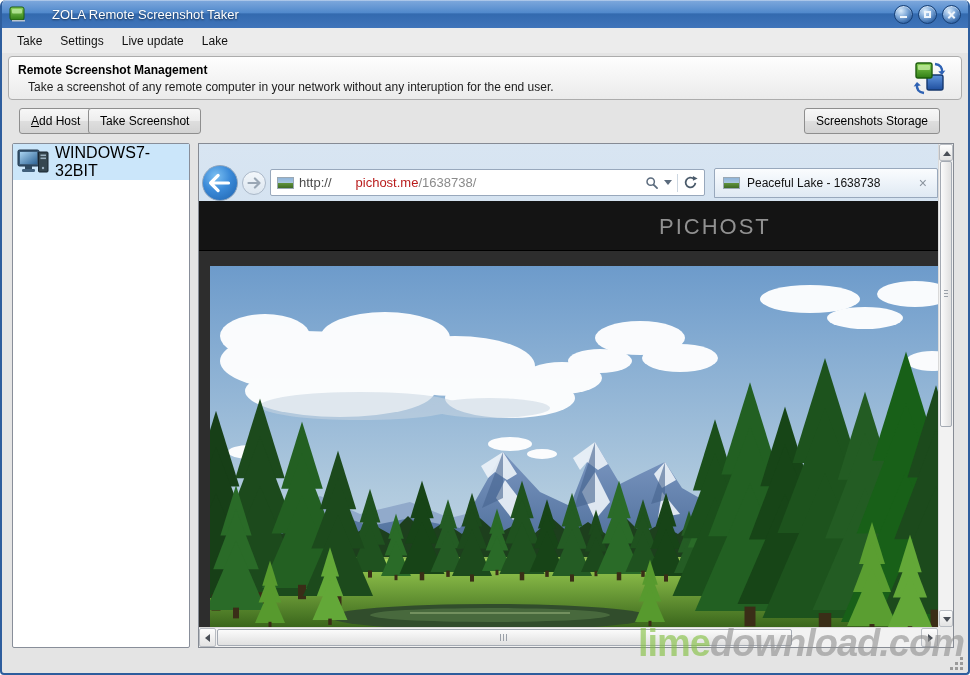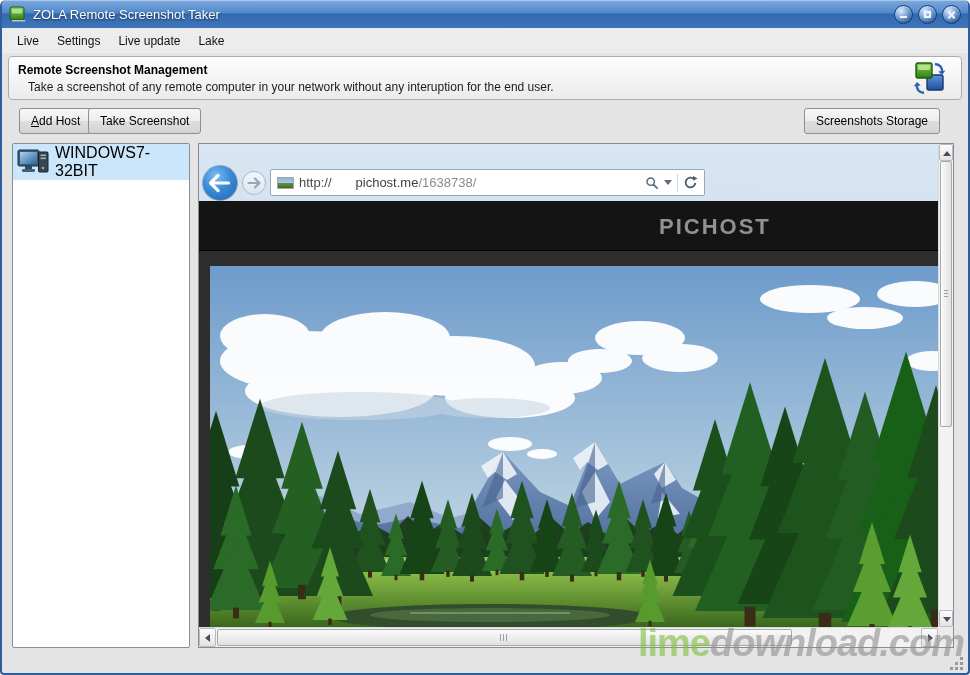--- a/index.html
+++ b/index.html
@@ -14,20 +14,21 @@
     overflow:hidden;
   }
 
   
   .titlebar {
     position:absolute; left:0; top:0; right:0; height:28px;
     background:linear-gradient(180deg,#7fa9dd 0%,#5189cc 45%,#336aaf 50%,#3f74ba 100%);
     border-radius:4px 4px 0 0;
     display:flex; align-items:center; padding:0 7px;
     box-shadow:inset 0 1px 0 rgba(255,255,255,.35);
+    gap:19px;
   }
   .titlebar .app-icon { width:18px; height:16px; margin-right:6px; }
   .titlebar .title {
     color:#fff; font-size:13px; text-shadow:0 1px 2px rgba(0,0,0,.55);
     white-space:nowrap;
   }
   .win-controls { margin-left:auto; display:flex; gap:5px; }
   .ctrl {
     width:19px; height:19px; border-radius:50%;
     background:radial-gradient(circle at 35% 28%, #d9ebfb 0%, #7fa9d9 40%, #2e62a4 78%, #1d4a84 100%);
@@ -109,41 +110,41 @@
     background:#fff; border:1px solid #98A8BC; border-radius:2px;
     display:flex; align-items:center; padding:0 6px; gap:5px;
   }
   .favicon {
     width:17px; height:12px; flex:none;
     background:linear-gradient(180deg,#8fb4d8 0%,#a9c6e0 45%,#5d8f3a 55%,#3f6b26 100%);
     border:1px solid #9aa8b4;
   }
   .url-text { font-size:13px; flex:1; white-space:nowrap; overflow:hidden; }
   .url-scheme { color:#4a4a4a; }
-  .url-domain { color:#404040;padding-left:24px; }
+  .url-domain { color:#b91c1c;padding-left:24px; }
   .url-path { color:#8a8a8a; }
   .addr-icons { display:flex; align-items:center; gap:5px; flex:none; }
   .caret-down { width:0; height:0; border-left:4px solid transparent; border-right:4px solid transparent; border-top:5px solid #5b6b7d; }
   .addr-sep { width:1px; height:18px; background:#cdd7e1; }
   .tab {
     position:absolute; left:515px; top:24px; width:224px; height:30px;
     background:linear-gradient(180deg,#FAFCFE,#EDF3F9 50%,#DFE9F3);
     border:1px solid #98A8BC; border-radius:2px 2px 0 0;
     display:flex; align-items:center; padding:0 8px; gap:7px;
   }
   .tab-title { font-size:12px; color:#111; flex:1; white-space:nowrap; overflow:hidden; }
   .tab-close { font-size:14px; color:#8a939d; padding:0 2px; }
 
   .site-header {
     position:absolute; left:0; right:0; top:57px; height:50px;
     background:#141414; border-bottom:1px solid #000;
   }
   .site-logo {
     position:absolute; left:460px; top:13px;
-    font-size:22px; letter-spacing:2px; color:#919191; font-weight:bold;
+    font-size:22px; letter-spacing:2px; color:#919191; font-weight:normal;
   }
   .site-page { position:absolute; left:0; right:0; top:107px; bottom:0; background:#2D2D2D; }
   .photo { position:absolute; left:11px; top:122px; width:730px; height:361px; background:#7aa2cb; }
   .photo svg { display:block; width:100%; height:100%; }
 
   
   .vscroll { position:absolute; right:0; top:0; width:15px; bottom:20px; background:#F2F2F2; border-left:1px solid #DADADA; }
   .hscroll { position:absolute; left:0; right:15px; bottom:0; height:20px; background:#F2F2F2; border-top:1px solid #DADADA; }
   .sb-btn { position:absolute; background:linear-gradient(180deg,#FDFDFD,#E3E3E3); border:1px solid #B8BCC2; border-radius:2px; }
   .vs-up { left:0; right:0; top:0; height:17px; }
@@ -209,21 +210,21 @@
           <span class="g-max"></span>
         </div>
       <div class="ctrl">
           <span class="g-close"></span>
           <span class="g-close2"></span>
         </div>
     </div>
   </div>
 
   <div class="menubar">
-    <span class="menu-item">Live</span>
+    <span class="menu-item">Take</span>
     <span class="menu-item">Settings</span>
     <span class="menu-item">Live update</span>
     <span class="menu-item">Lake</span>
   </div>
 
   <div class="header-panel">
     <div class="header-title">Remote Screenshot Management</div>
     <div class="header-sub">Take a screenshot of any remote computer in your network without any interuption for the end user.</div>
     <svg class="sync-icon" viewBox="0 0 38 36">
       <defs>
@@ -297,20 +298,25 @@
           </svg>
           <span class="caret-down"></span>
           <span class="addr-sep"></span>
           <svg width="15" height="15" viewBox="0 0 16 16">
             <path d="M13.2 8.4 a5.2 5.2 0 1 1 -1.6 -4.2" fill="none" stroke="#4a5a6a" stroke-width="1.9"></path>
             <polygon points="10.6,1 15.6,3.6 10.6,6.2" fill="#4a5a6a"></polygon>
           </svg>
         </span>
       </div>
 
+      <div class="tab">
+        <span class="favicon"></span>
+        <span class="tab-title">Peaceful Lake - 1638738</span>
+        <span class="tab-close">×</span>
+      </div>
 
       <div class="site-header">
         <span class="site-logo">PICHOST</span>
       </div>
       <div class="site-page"></div>
 
       <div class="photo">
         <svg viewBox="0 0 730 361" preserveAspectRatio="none">
           <defs>
             <linearGradient id="sky" x1="0" y1="0" x2="0" y2="1">

